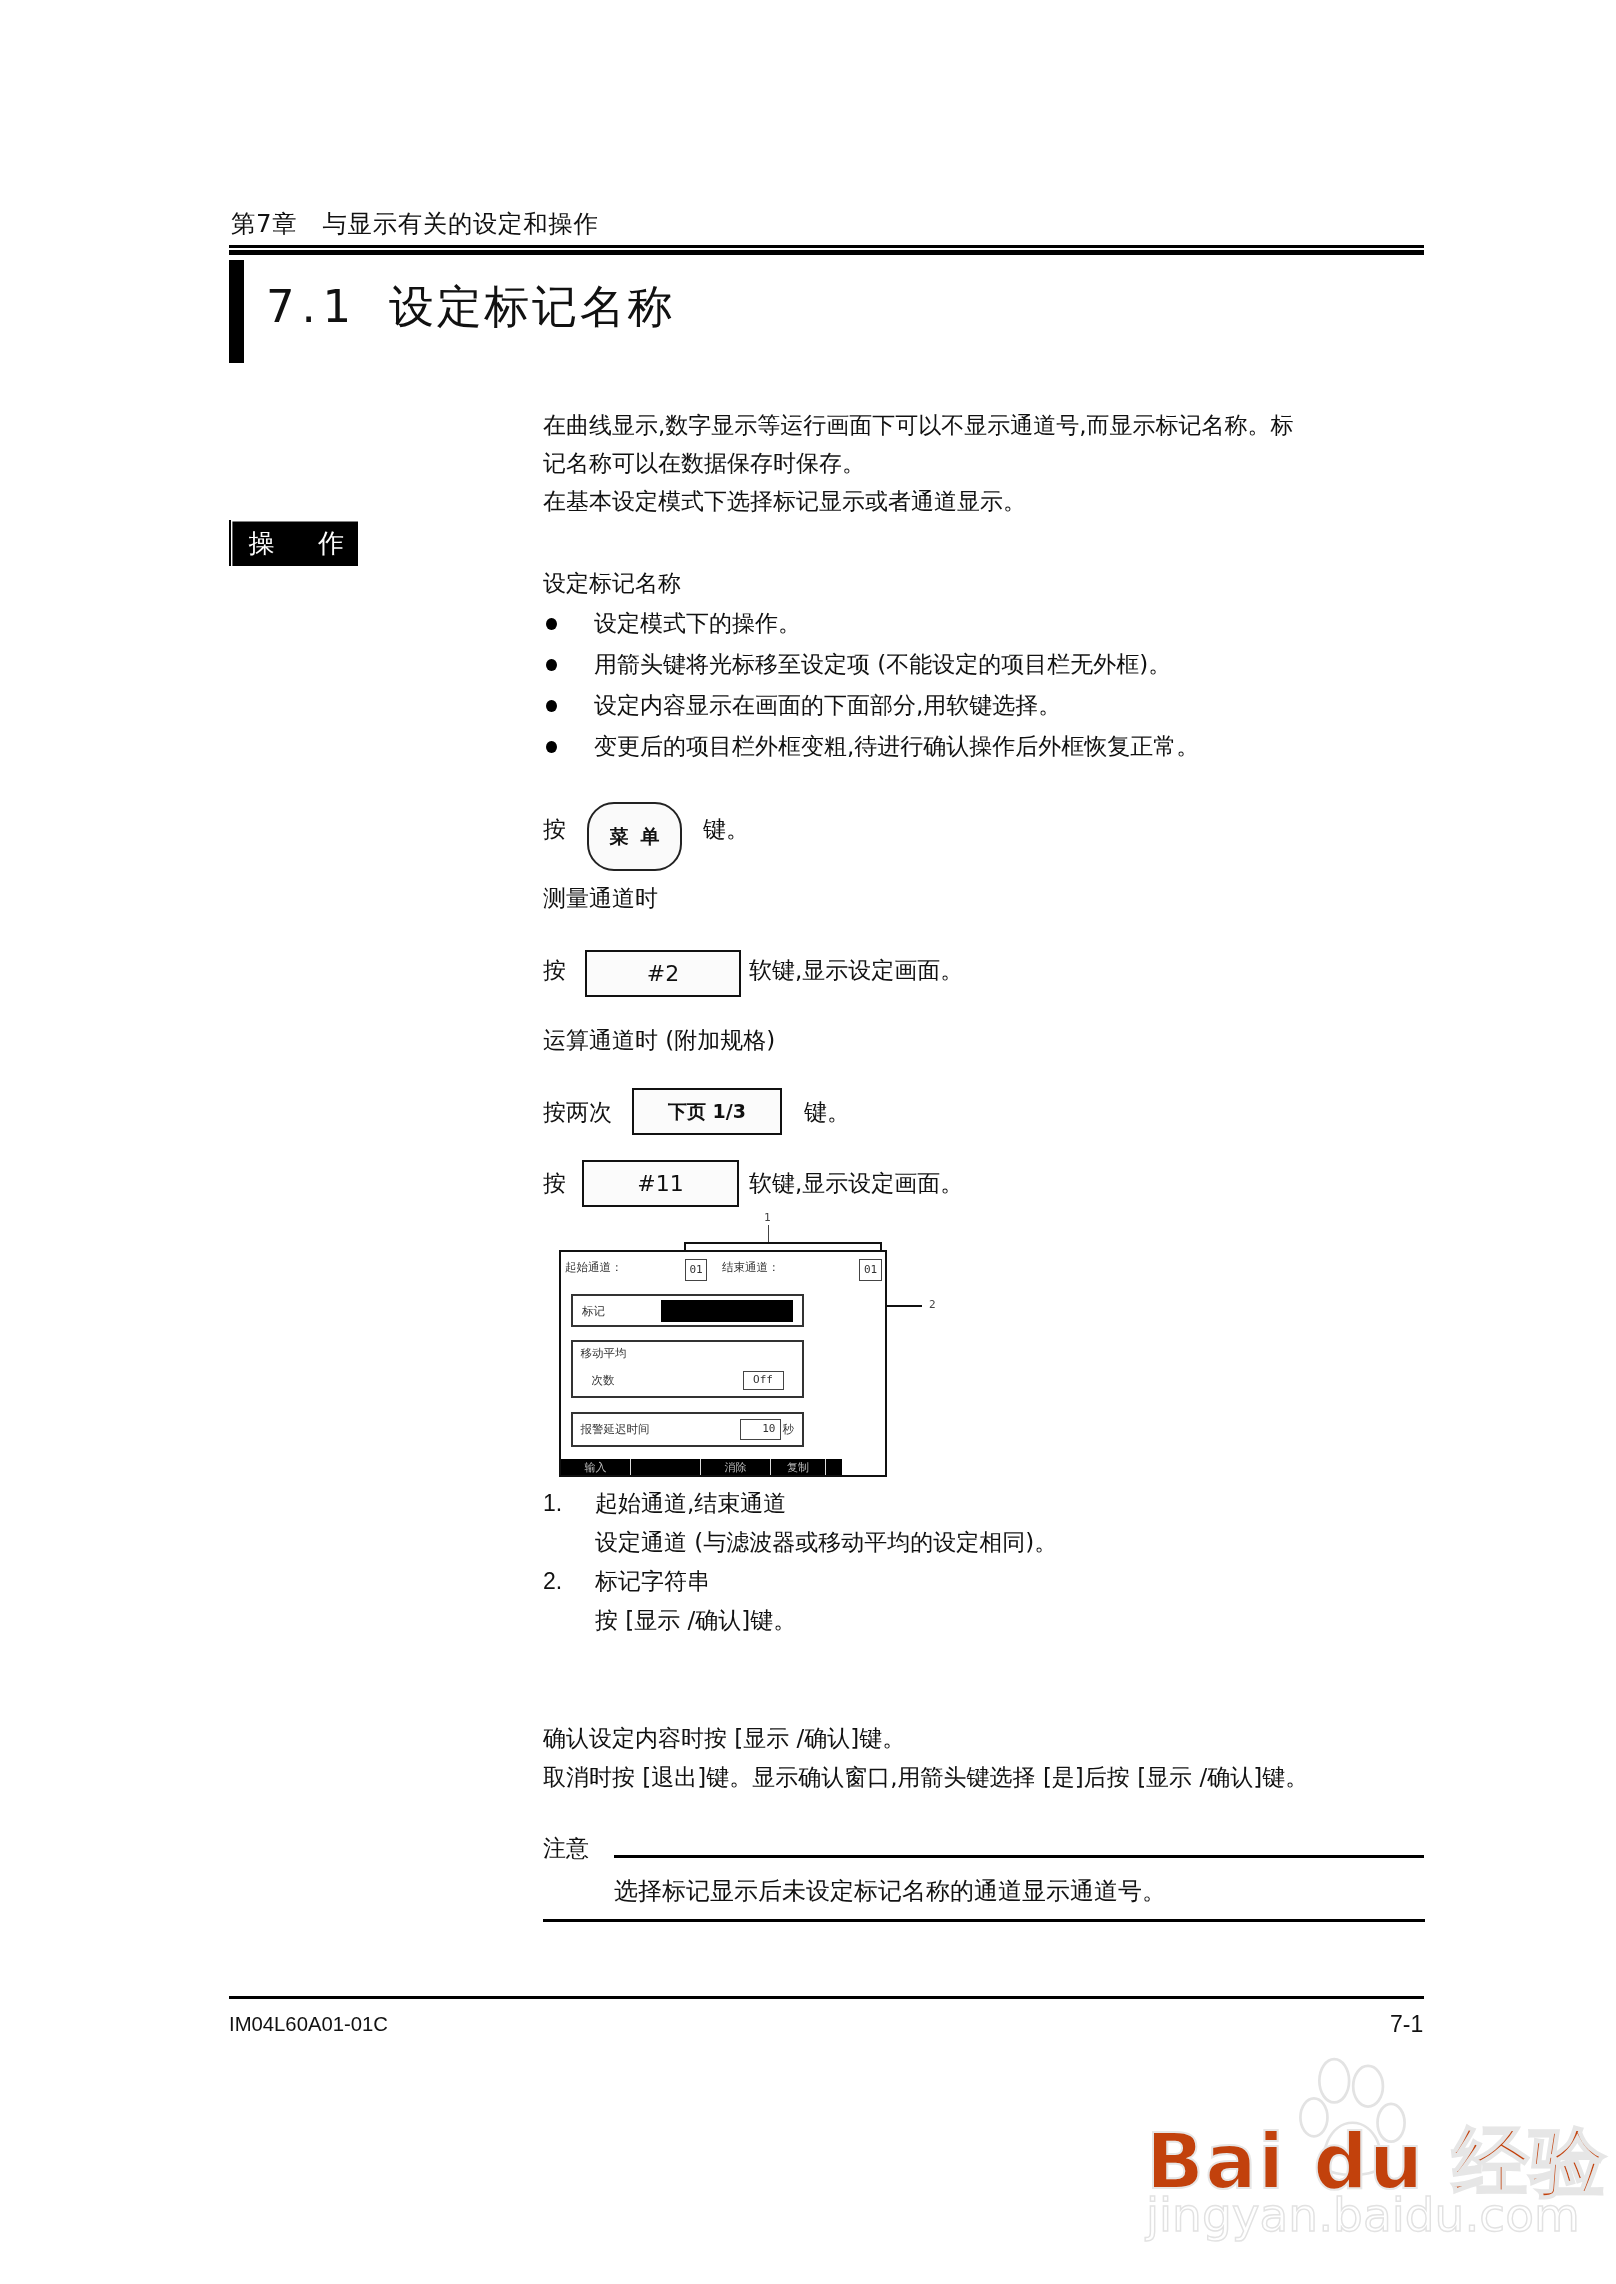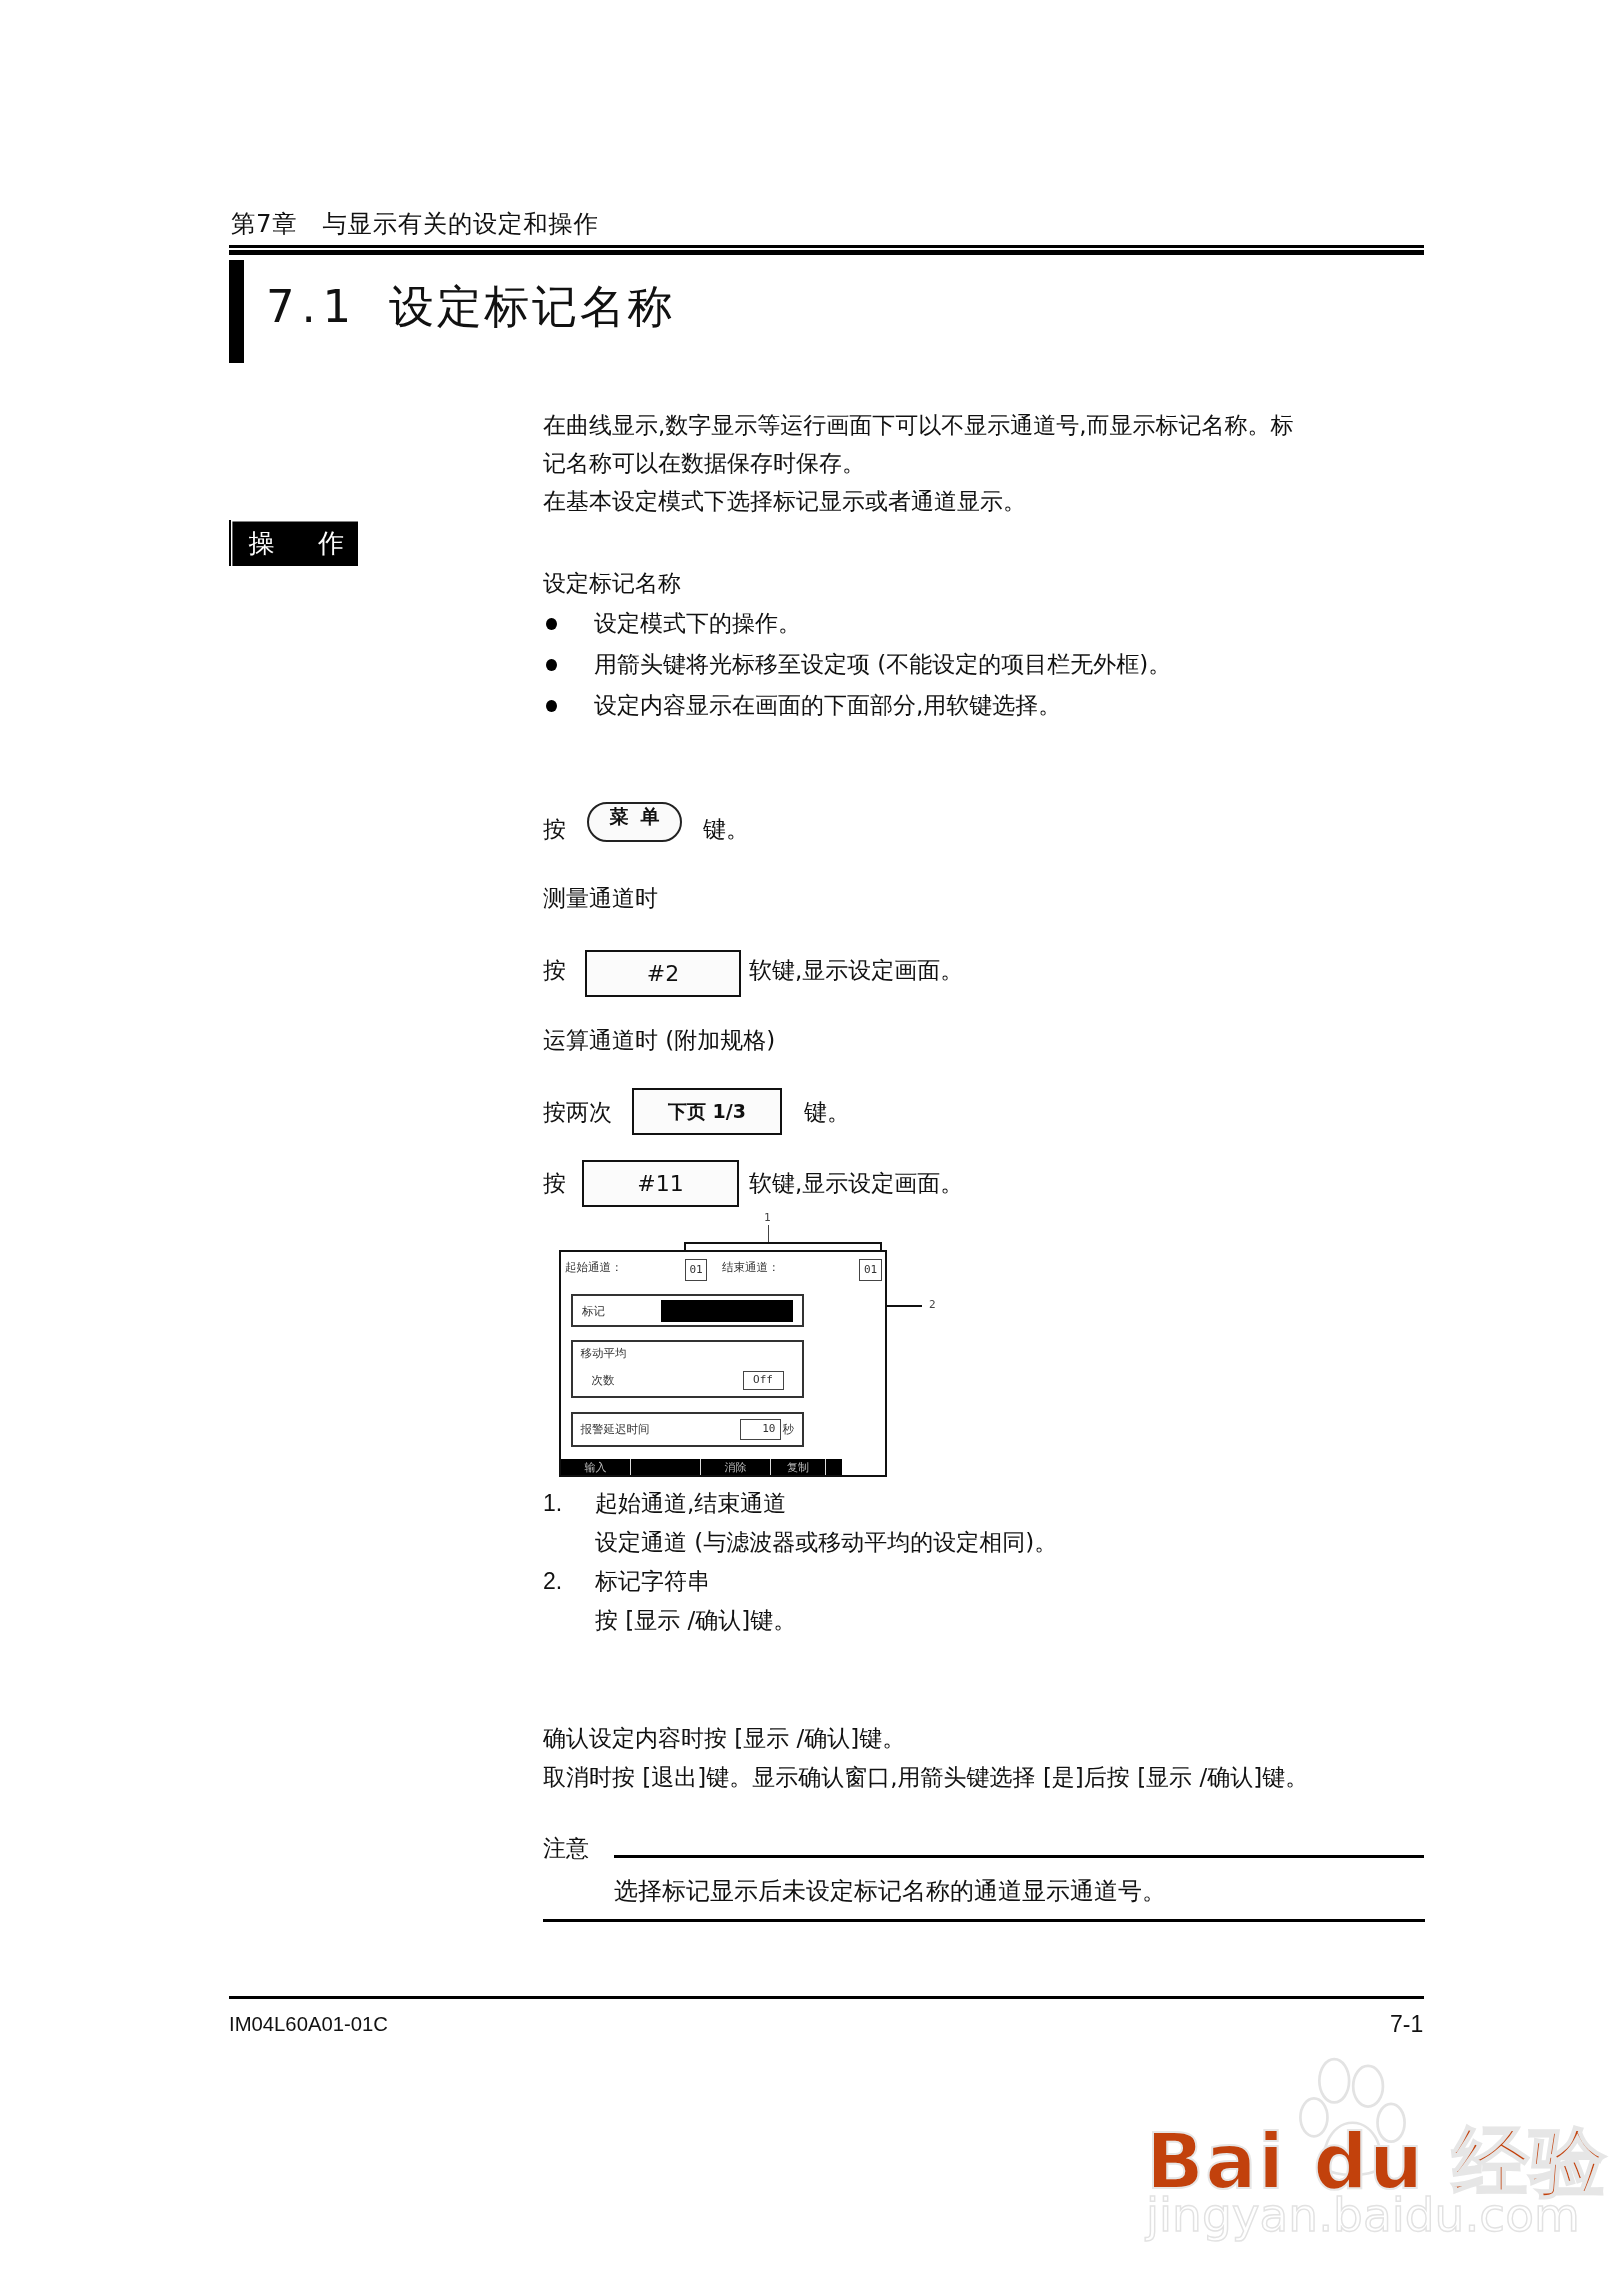--- a/index.html
+++ b/index.html
@@ -17,22 +17,22 @@
   .badge { left: 229px; top: 520px; width: 129px; height: 46px; background: #000; color: #fff;
            font-size: 26px; line-height: 46px; box-sizing: border-box; border-left: 2px solid #000;
            box-shadow: inset 1.4px 1.4px 0 #fff; }
   .badge span { position: absolute; top: 0; }
   .badge .c1 { left: 17.6px; } .badge .c2 { left: 87px; }
   .subhead { left: 543px; top: 564px; }
   .bullets { left: 543px; top: 603px; margin: 0; padding: 0; list-style: none; }
   .bullets li { position: relative; padding-left: 51px; height: 41px; line-height: 41px; }
   .bullets li .dot { position: absolute; left: 3.4px; top: 15px; width: 11px; height: 12.2px; border-radius: 50%; background: #000; }
   .step { font-size: 23px; white-space: nowrap; }
-  .oval-key { width: 95px; height: 40px; border: 2.7px solid #222; border-radius: 27px; box-sizing: border-box;
-              display: inline-flex; justify-content: center; font-size: 19px; font-weight: bold;
+  .oval-key { width: 95px; height: 69px; border: 2.7px solid #222; border-radius: 27px; box-sizing: border-box;
+              display: inline-flex; align-items: center; justify-content: center; font-size: 19px; font-weight: bold;
               letter-spacing: 12.2px; padding-left: 12.2px; background: #fafafa; }
   .rect-key { height: 47px; border: 2.7px solid #111; box-sizing: border-box; display: flex; align-items: center; justify-content: center;
               font-size: 22px; background: #fbfbfb; }
   .rect-key.bold { font-weight: bold; font-size: 19px; }
   
   .screen { left: 559px; top: 1250px; width: 328px; height: 227px; border: 2px solid #111; box-sizing: border-box; background: #fff;
             font-family: "DejaVu Sans Mono", monospace; color: #333; }
   .screen .lbl { position: absolute; font-size: 11.5px; white-space: nowrap; }
   .screen .valbox { position: absolute; border: 1.4px solid #444; font-size: 11px; text-align: center; box-sizing: border-box; }
   .screen .group { position: absolute; border: 2px solid #333; box-sizing: border-box; }
@@ -82,20 +82,21 @@
 <div class="abs badge">
   <span class="c1">操</span>
   <span class="c2">作</span>
 </div>
 
 <div class="abs body subhead">设定标记名称</div>
 <ul class="abs body bullets">
   <li><span class="dot"></span><span>设定模式下的操作。</span></li>
   <li><span class="dot"></span><span>用箭头键将光标移至设定项 (不能设定的项目栏无外框)。</span></li>
   <li><span class="dot"></span><span>设定内容显示在画面的下面部分,用软键选择。</span></li>
+  <li><span class="dot"></span><span>变更后的项目栏外框变粗,待进行确认操作后外框恢复正常。</span></li>
 </ul>
 
 <div class="abs step" style="left:543px; top:814px;">按</div>
 <div class="abs oval-key" style="left:587px; top:802px;">
     <span>菜单</span>
   </div>
 <div class="abs step" style="left:703px; top:814px;">键。</div>
 
 <div class="abs step" style="left:543px; top:883px;">测量通道时</div>
 

